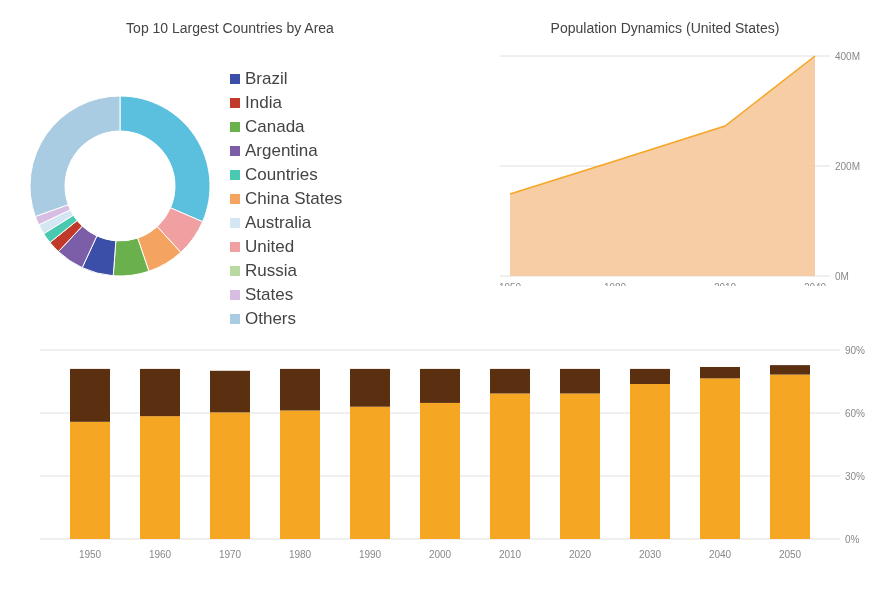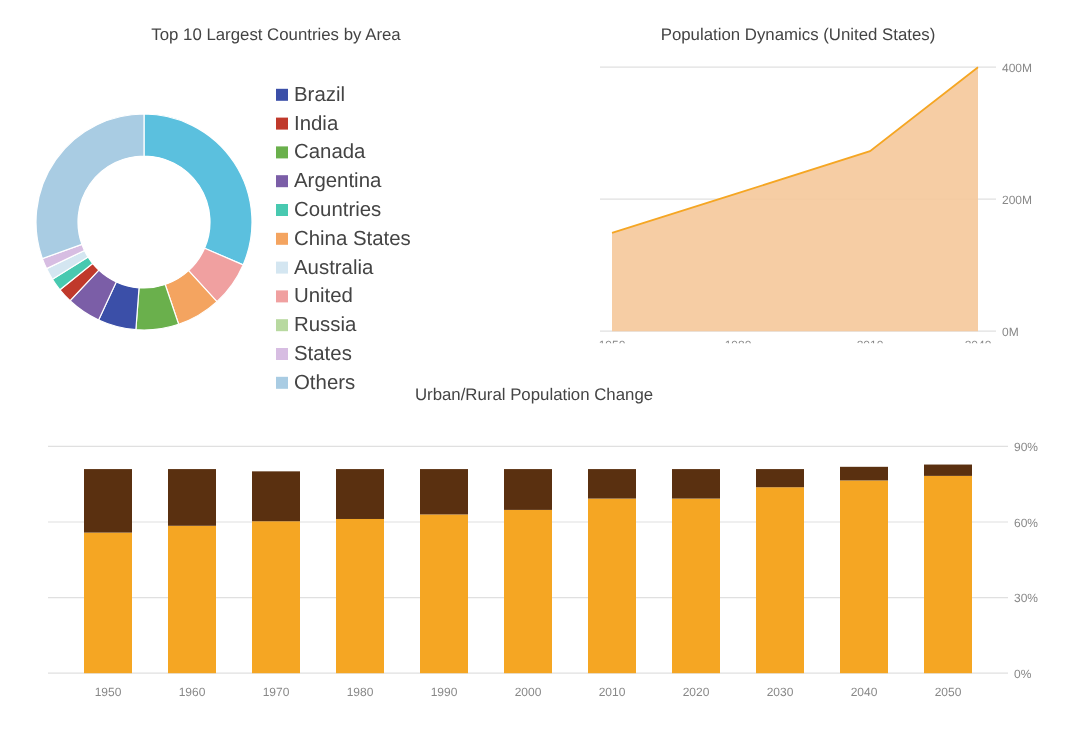--- a/index.html
+++ b/index.html
@@ -178,21 +178,20 @@
           <text x="50" y="245" font-size="10" fill="#888" text-anchor="middle">1950</text>
           <text x="155" y="245" font-size="10" fill="#888" text-anchor="middle">1980</text>
           <text x="265" y="245" font-size="10" fill="#888" text-anchor="middle">2010</text>
           <text x="355" y="245" font-size="10" fill="#888" text-anchor="middle">2040</text>
         </svg>
       </div>
     </div>
   </div>
 
   <div class="bottom-row">
-    <div class="panel-title" style="margin-bottom:6px;">Urban/Rural Population Change</div>
     <div class="bar-chart-area">
       <svg id="bar-svg" width="850" height="240" viewBox="0 0 850 240">
 
         <line x1="20" y1="10" x2="820" y2="10" stroke="#e0e0e0" stroke-width="1"></line>
         <line x1="20" y1="73" x2="820" y2="73" stroke="#e0e0e0" stroke-width="1"></line>
         <line x1="20" y1="136" x2="820" y2="136" stroke="#e0e0e0" stroke-width="1"></line>
         <line x1="20" y1="199" x2="820" y2="199" stroke="#e0e0e0" stroke-width="1"></line>
 
         <text x="825" y="14" font-size="10" fill="#888">90%</text>
         <text x="825" y="77" font-size="10" fill="#888">60%</text>

